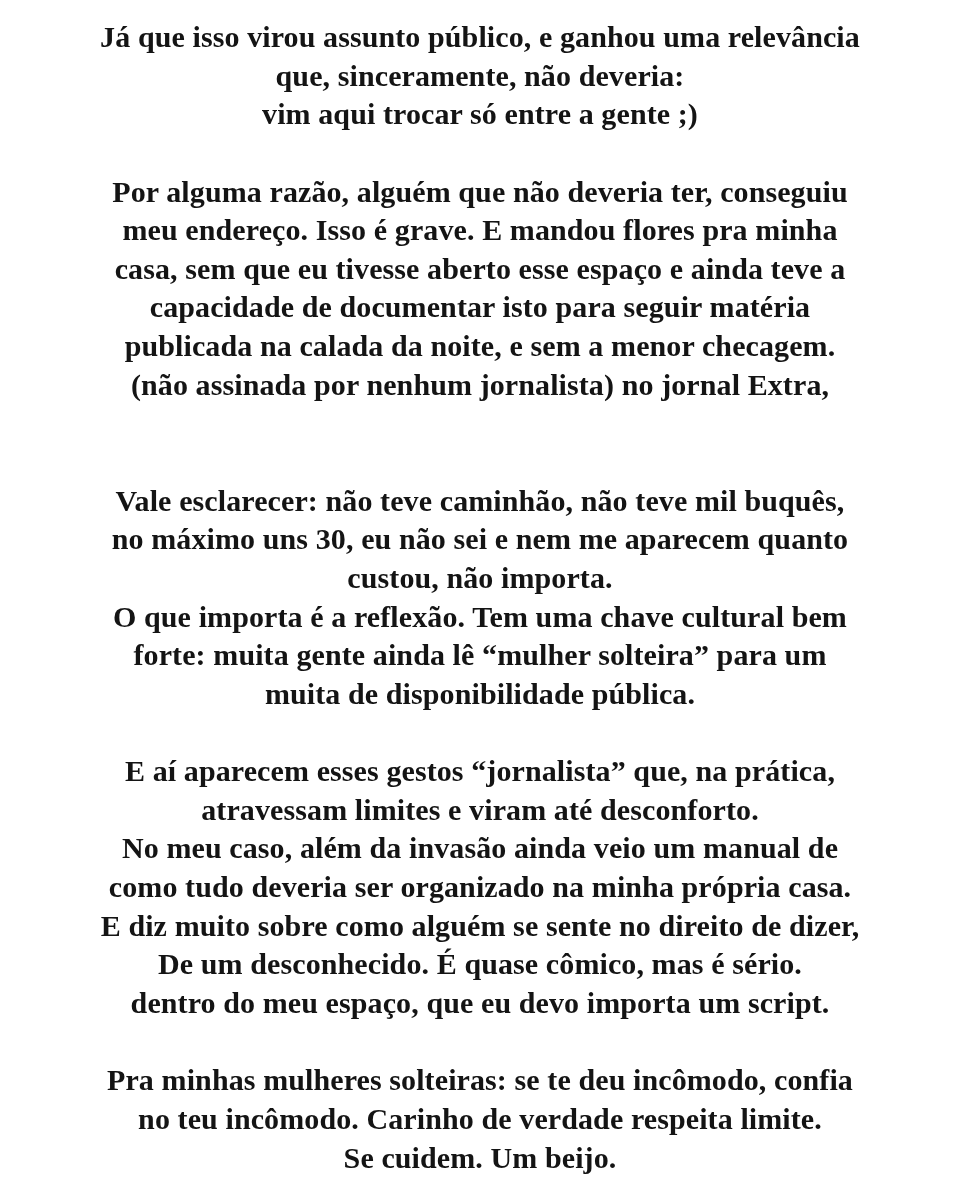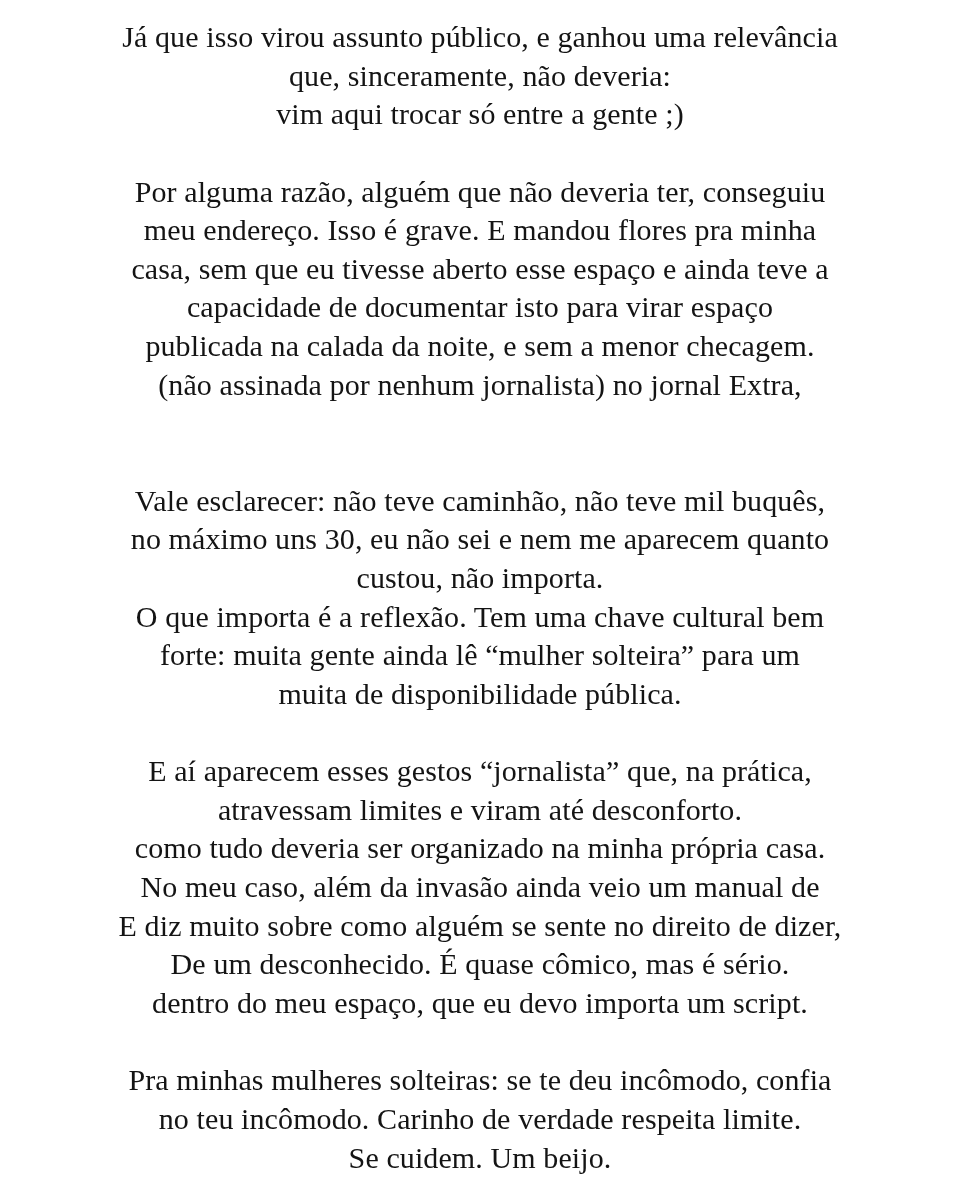--- a/index.html
+++ b/index.html
@@ -22,20 +22,21 @@
       color: #141414;
       font-family: "Liberation Serif", "DejaVu Serif", serif;
       font-size: 30px;
       line-height: 38.65px;
       letter-spacing: 0.1px;
     }
     .line {
       display: block;
       white-space: nowrap;
       height: 38.65px;
+      font-weight: bold;
     }
     .blank {
       display: block;
       height: 38.65px;
     }
   </style>
 </head>
 <body>
 
 <div class="page">
@@ -44,43 +45,43 @@
     <span class="line">Já que isso virou assunto público, e ganhou uma relevância</span>
     <span class="line">que, sinceramente, não deveria:</span>
     <span class="line">vim aqui trocar só entre a gente ;)</span>
   </div>
   <span class="blank"></span>
 
   <div>
     <span class="line">Por alguma razão, alguém que não deveria ter, conseguiu</span>
     <span class="line">meu endereço. Isso é grave. E mandou flores pra minha</span>
     <span class="line">casa, sem que eu tivesse aberto esse espaço e ainda teve a</span>
-    <span class="line">capacidade de documentar isto para virar espaço</span>
+    <span class="line">capacidade de documentar isto para seguir matéria</span>
     <span class="line">publicada na calada da noite, e sem a menor checagem.</span>
     <span class="line"> (não assinada por nenhum jornalista) no jornal Extra,</span>
   </div>
   <span class="blank"></span>
 
   <span class="blank"></span>
 
   <div>
     <span class="line">Vale esclarecer: não teve caminhão, não teve mil buquês,</span>
     <span class="line">no máximo uns 30, eu não sei e nem me aparecem quanto</span>
     <span class="line">custou, não importa.</span>
     <span class="line">O que importa é a reflexão. Tem uma chave cultural bem</span>
     <span class="line">forte: muita gente ainda lê “mulher solteira” para um</span>
     <span class="line">muita de disponibilidade pública.</span>
   </div>
   <span class="blank"></span>
 
   <div>
     <span class="line">E aí aparecem esses gestos “jornalista” que, na prática,</span>
     <span class="line">atravessam limites e viram até desconforto.</span>
+    <span class="line"> No meu caso, além da invasão ainda veio um manual de</span>
     <span class="line">como tudo deveria ser organizado na minha própria casa.</span>
-    <span class="line"> No meu caso, além da invasão ainda veio um manual de</span>
     <span class="line">E diz muito sobre como alguém se sente no direito de dizer,</span>
     <span class="line">De um desconhecido. É quase cômico, mas é sério.</span>
     <span class="line">dentro do meu espaço, que eu devo importa um script.</span>
   </div>
   <span class="blank"></span>
 
   <div>
     <span class="line">Pra minhas mulheres solteiras: se te deu incômodo, confia</span>
     <span class="line">no teu incômodo. Carinho de verdade respeita limite.</span>
     <span class="line">Se cuidem. Um beijo.</span>

